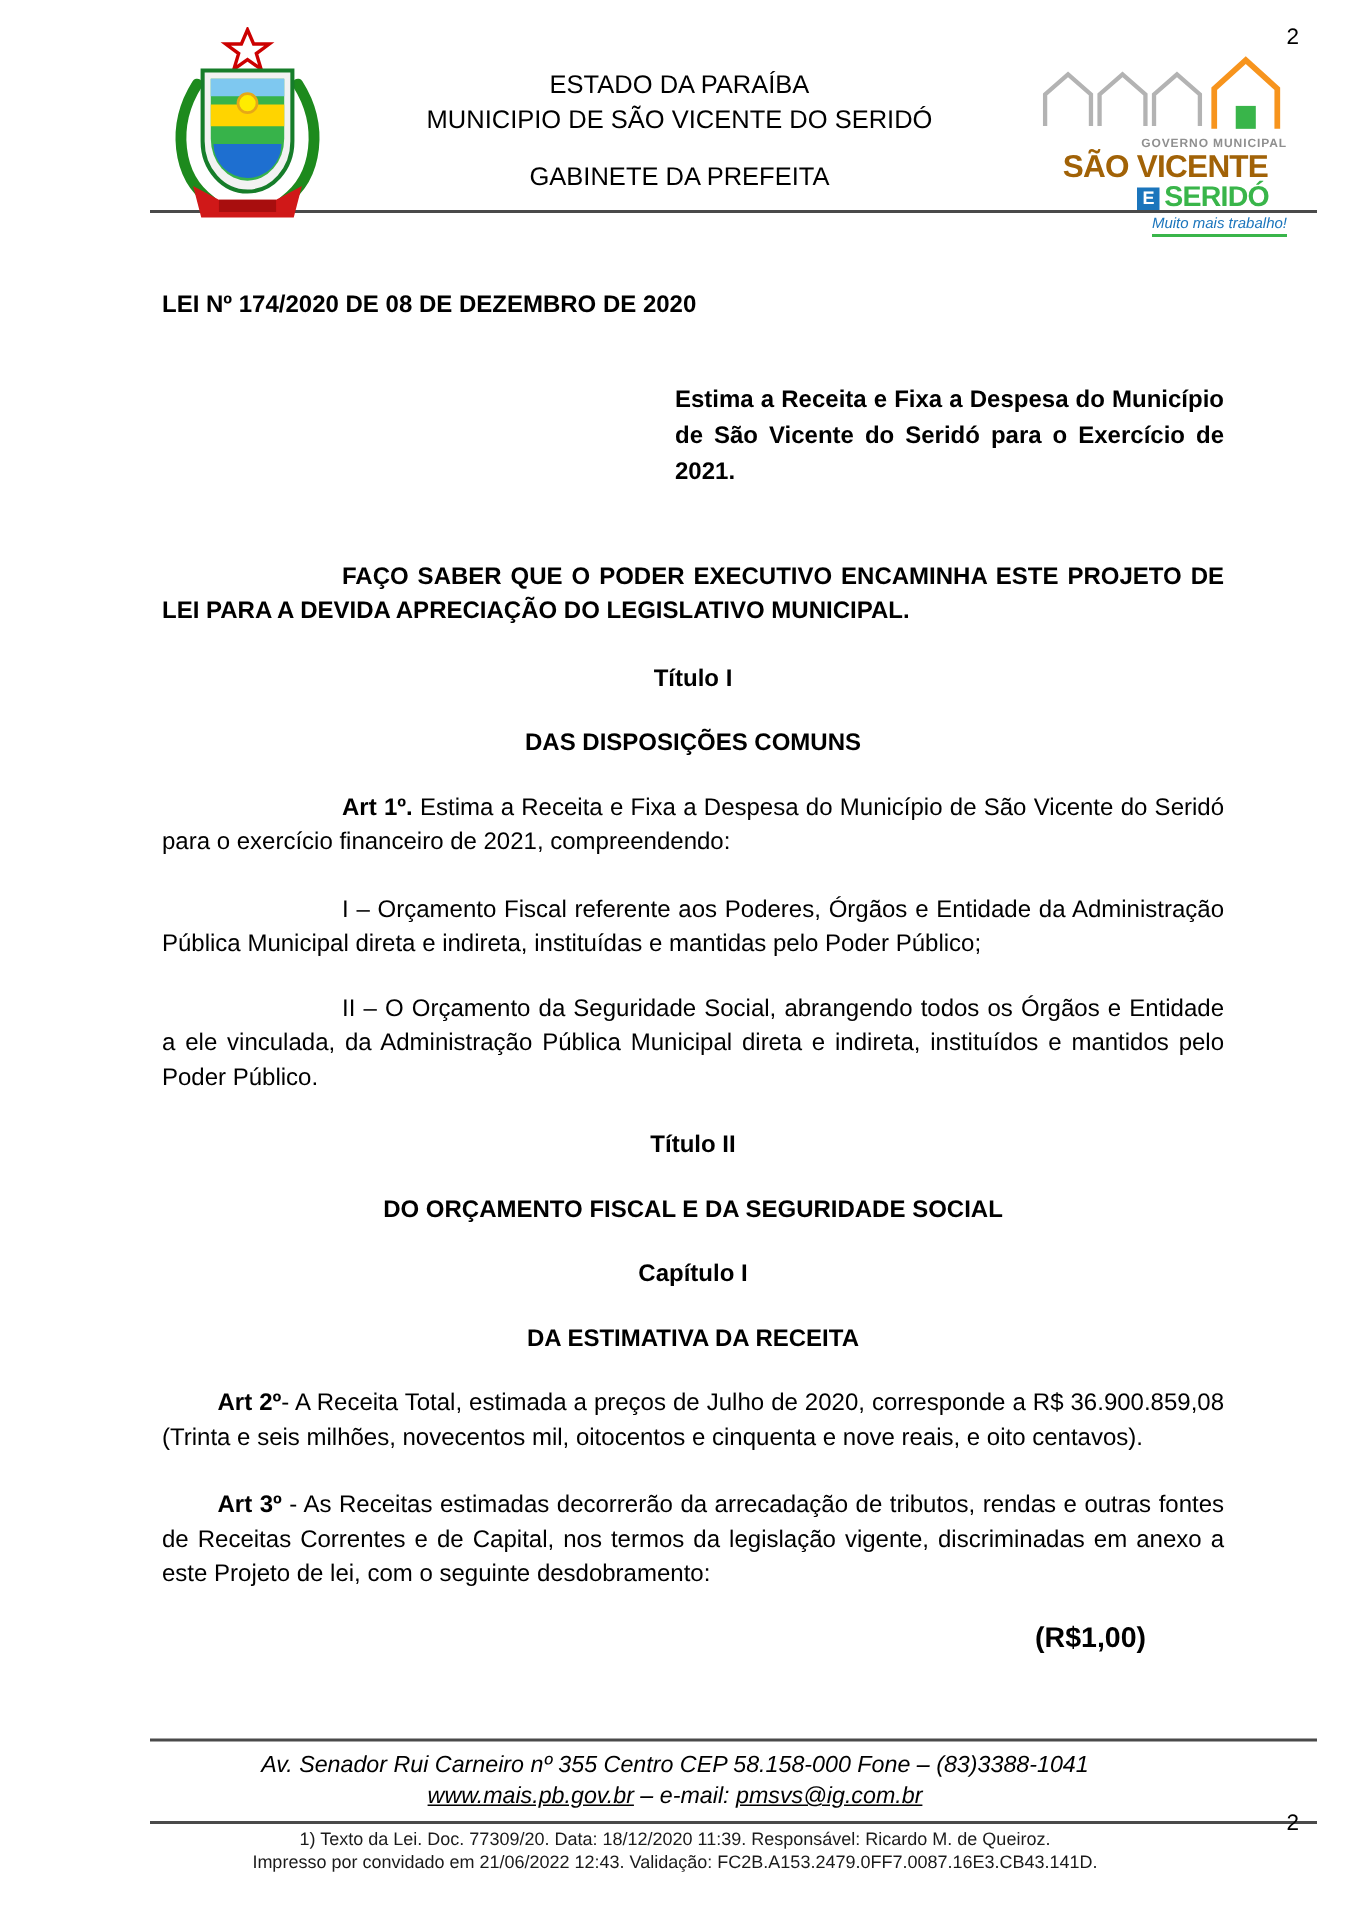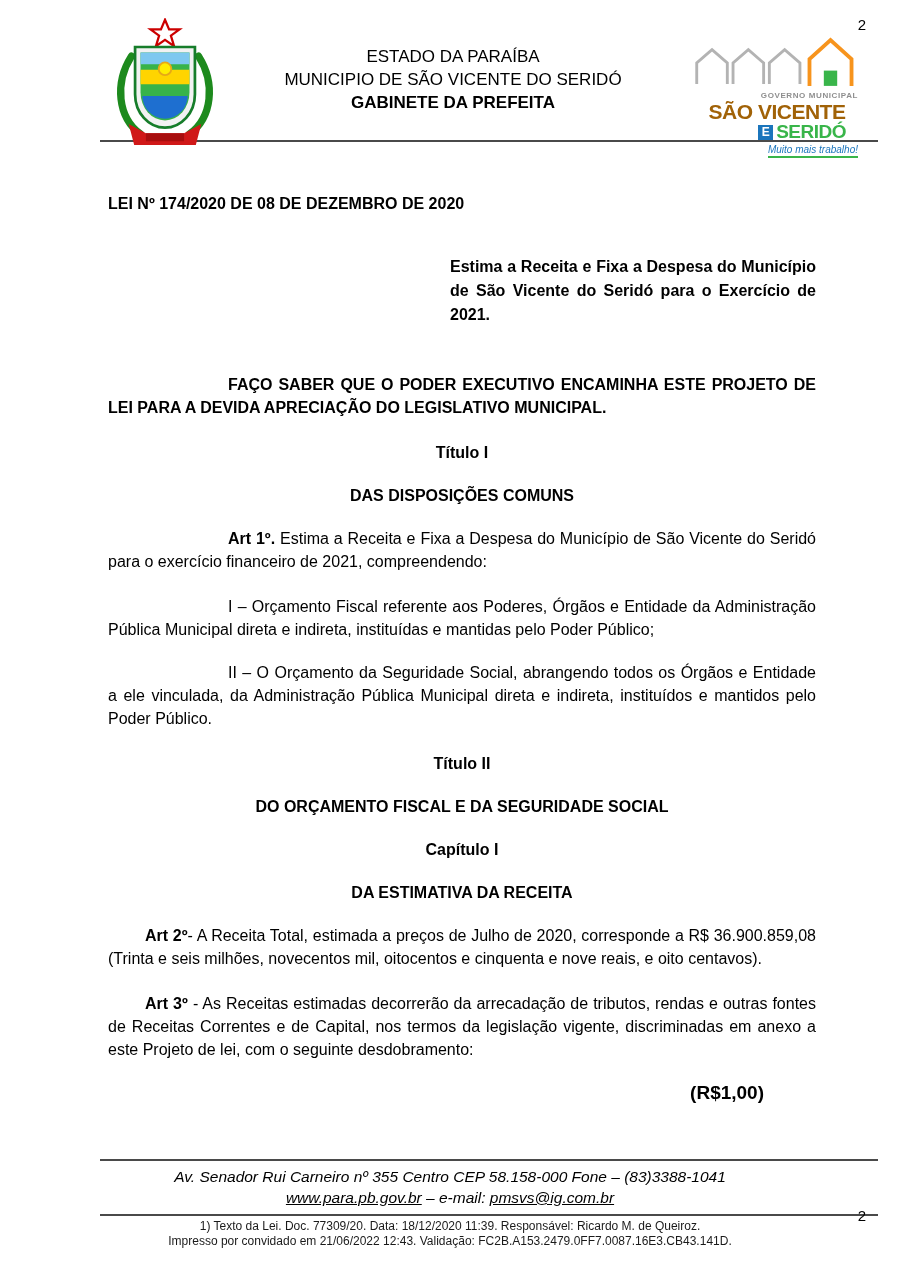--- a/index.html
+++ b/index.html
@@ -10,21 +10,21 @@
     font-family: "Liberation Sans", sans-serif;
     position: relative;
     overflow: hidden;
   }
   .page-num-top { position: absolute; top: 16px; right: 34px; font-size: 15px; }
   .page-num-bottom { position: absolute; top: 1207px; right: 34px; font-size: 15px; }
 
   .header-row { display: flex; align-items: flex-start; padding: 18px 28px 0 106px; height: 136px; }
   .coat { flex: 0 0 118px; width: 118px; }
   .header-text { flex: 1; text-align: center; padding-top: 28px; font-size: 17px; line-height: 1.35; }
-  .header-text .bold { font-weight: bold; }
+  .header-text .bold { font-weight: normal; margin-top: 15px; }
   .logo { flex: 0 0 190px; width: 190px; display: flex; flex-direction: column; align-items: center; padding-top: 16px; }
   .logo-gov { font-size: 8px; color: #8f8f8f; letter-spacing: .6px; align-self: flex-end; margin: 1px 14px 1px 0; font-weight: bold; }
   .logo-city { font-size: 21px; font-weight: bold; line-height: 1.02; letter-spacing: -0.5px; color: #a16207; }
   .logo-city2 { font-size: 19px; font-weight: bold; line-height: 1.05; display: flex; align-items: center; gap: 3px; align-self: flex-end; margin-right: 26px; }
   .logo-e { display: inline-block; background: #1b75bc; color: #fff; font-size: 12px; width: 15px; height: 15px; line-height: 15px; text-align: center; }
   .logo-serido { color: #39b54a; letter-spacing: -0.5px; }
   .logo-slogan { font-size: 10px; font-style: italic; color: #1b75bc; align-self: flex-end; margin: 2px 14px 0 0; border-bottom: 2px solid #39b54a; padding-bottom: 1px; }
 
   .rule { border: none; border-top: 2px solid #4a4a4a; margin: 4px 22px 0 100px; }
 
@@ -140,19 +140,19 @@
 
   <p class="para mt22 indent-sm"><span class="bold">Art 3º</span> <span>- As Receitas estimadas decorrerão da arrecadação de tributos, rendas e outras fontes de Receitas Correntes e de Capital, nos termos da legislação vigente, discriminadas em anexo a este Projeto de lei, com o seguinte desdobramento:</span></p>
 
   <p class="currency">(R$1,00)</p>
 
 </main>
 
 <footer class="footer">
   <hr class="rule2">
   <p class="footer-address">Av. Senador Rui Carneiro nº 355 Centro CEP 58.158-000 Fone – (83)3388-1041</p>
-  <p class="footer-links"><a href="#">www.para.pb.gov.br</a><span> – e-mail: </span><a href="#">pmsvs@ig.com.br</a></p>
+  <p class="footer-links"><a href="#">www.mais.pb.gov.br</a><span> – e-mail: </span><a href="#">pmsvs@ig.com.br</a></p>
   <hr class="rule2">
   <p class="meta meta-first">1) Texto da Lei. Doc. 77309/20. Data: 18/12/2020 11:39. Responsável: Ricardo M. de Queiroz.</p>
   <p class="meta">Impresso por convidado em 21/06/2022 12:43. Validação: FC2B.A153.2479.0FF7.0087.16E3.CB43.141D.</p>
 </footer>
 
 <div class="page-num-bottom">2</div>
 
 </body></html>

